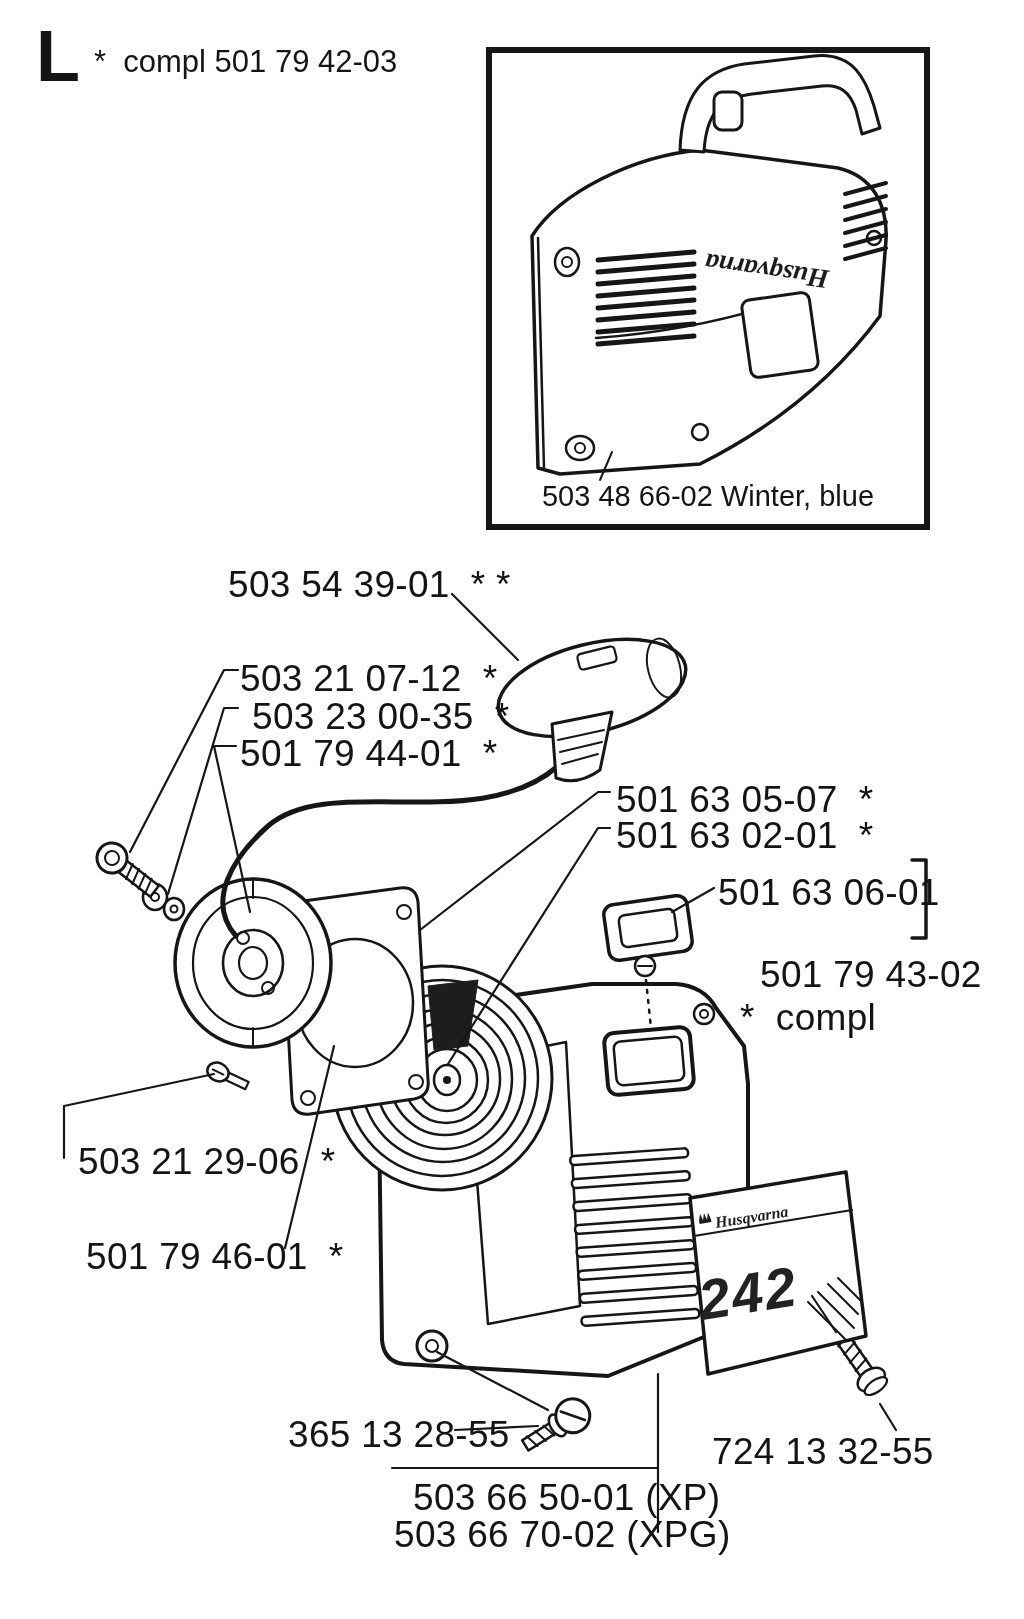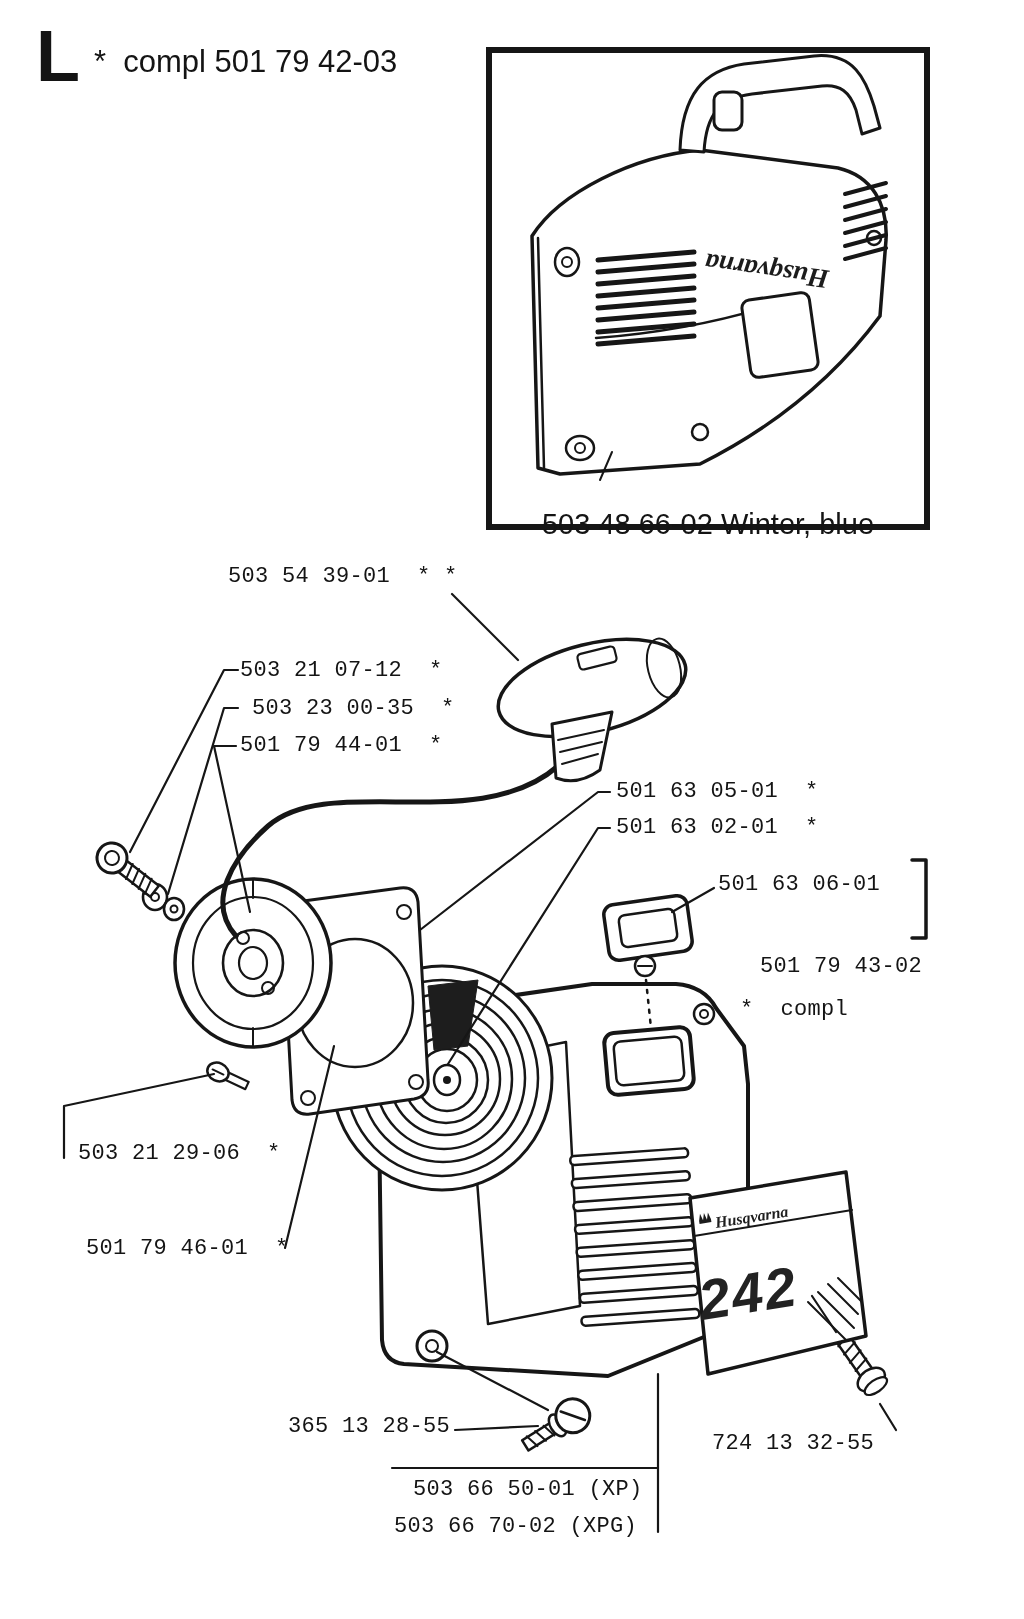--- a/index.html
+++ b/index.html
@@ -1,22 +1,22 @@
 <!DOCTYPE html>
 <html><head>
 <meta charset="utf-8">
 <style>
   html,body{margin:0;padding:0;background:#e8e8e8;}
   .page{position:relative;width:1024px;height:1619px;background:#ffffff;
         font-family:"Liberation Sans",sans-serif;color:#141414;overflow:hidden;}
   .drawing-svg{position:absolute;left:0;top:0;width:1024px;height:1619px;}
-  .plabel{position:absolute;font-size:22px;white-space:pre;letter-spacing:.3px;line-height:1;font-family:Liberation Mono, monospace;}
+  .plabel{position:absolute;font-size:37px;white-space:pre;letter-spacing:.3px;line-height:1;}
   .section-letter{position:absolute;left:36px;top:20px;font-size:72px;font-weight:900;letter-spacing:-3px;line-height:1;}
   .compl-note{position:absolute;left:94px;top:44px;font-size:31px;white-space:pre;}
-  .inset-caption{position:absolute;left:489px;top:480px;width:438px;text-align:center;font-size:29px;margin-top:28px;}
+  .inset-caption{position:absolute;left:489px;top:480px;width:438px;text-align:center;font-size:29px;}
   .ln{stroke:#161616;fill:none;stroke-linecap:round;stroke-linejoin:round;}
   .fw{fill:#ffffff;stroke:#161616;stroke-linejoin:round;}
 </style>
 </head>
 <body>
 
 <div class="page">
 
   <svg class="drawing-svg" viewBox="0 0 1024 1619">
 
@@ -217,21 +217,21 @@
   </svg>
 
   <div class="section-letter">L</div>
   <div class="compl-note">*  compl 501 79 42-03</div>
   <div class="inset-caption">503 48 66-02 Winter, blue</div>
 
   <div class="plabel" style="left:228px;top:566px">503 54 39-01  * *</div>
   <div class="plabel" style="left:240px;top:660px">503 21 07-12  *</div>
   <div class="plabel" style="left:252px;top:698px">503 23 00-35  *</div>
   <div class="plabel" style="left:240px;top:735px">501 79 44-01  *</div>
-  <div class="plabel" style="left:616px;top:781px">501 63 05-01  *</div>
+  <div class="plabel" style="left:616px;top:781px">501 63 05-07  *</div>
   <div class="plabel" style="left:616px;top:817px">501 63 02-01  *</div>
   <div class="plabel" style="left:718px;top:874px">501 63 06-01</div>
   <div class="plabel" style="left:760px;top:956px">501 79 43-02</div>
   <div class="plabel" style="left:740px;top:999px">*  compl</div>
   <div class="plabel" style="left:78px;top:1143px">503 21 29-06  *</div>
   <div class="plabel" style="left:86px;top:1238px">501 79 46-01  *</div>
   <div class="plabel" style="left:288px;top:1416px">365 13 28-55</div>
   <div class="plabel" style="left:712px;top:1433px">724 13 32-55</div>
   <div class="plabel" style="left:413px;top:1479px">503 66 50-01 (XP)</div>
   <div class="plabel" style="left:394px;top:1516px">503 66 70-02 (XPG)</div>

